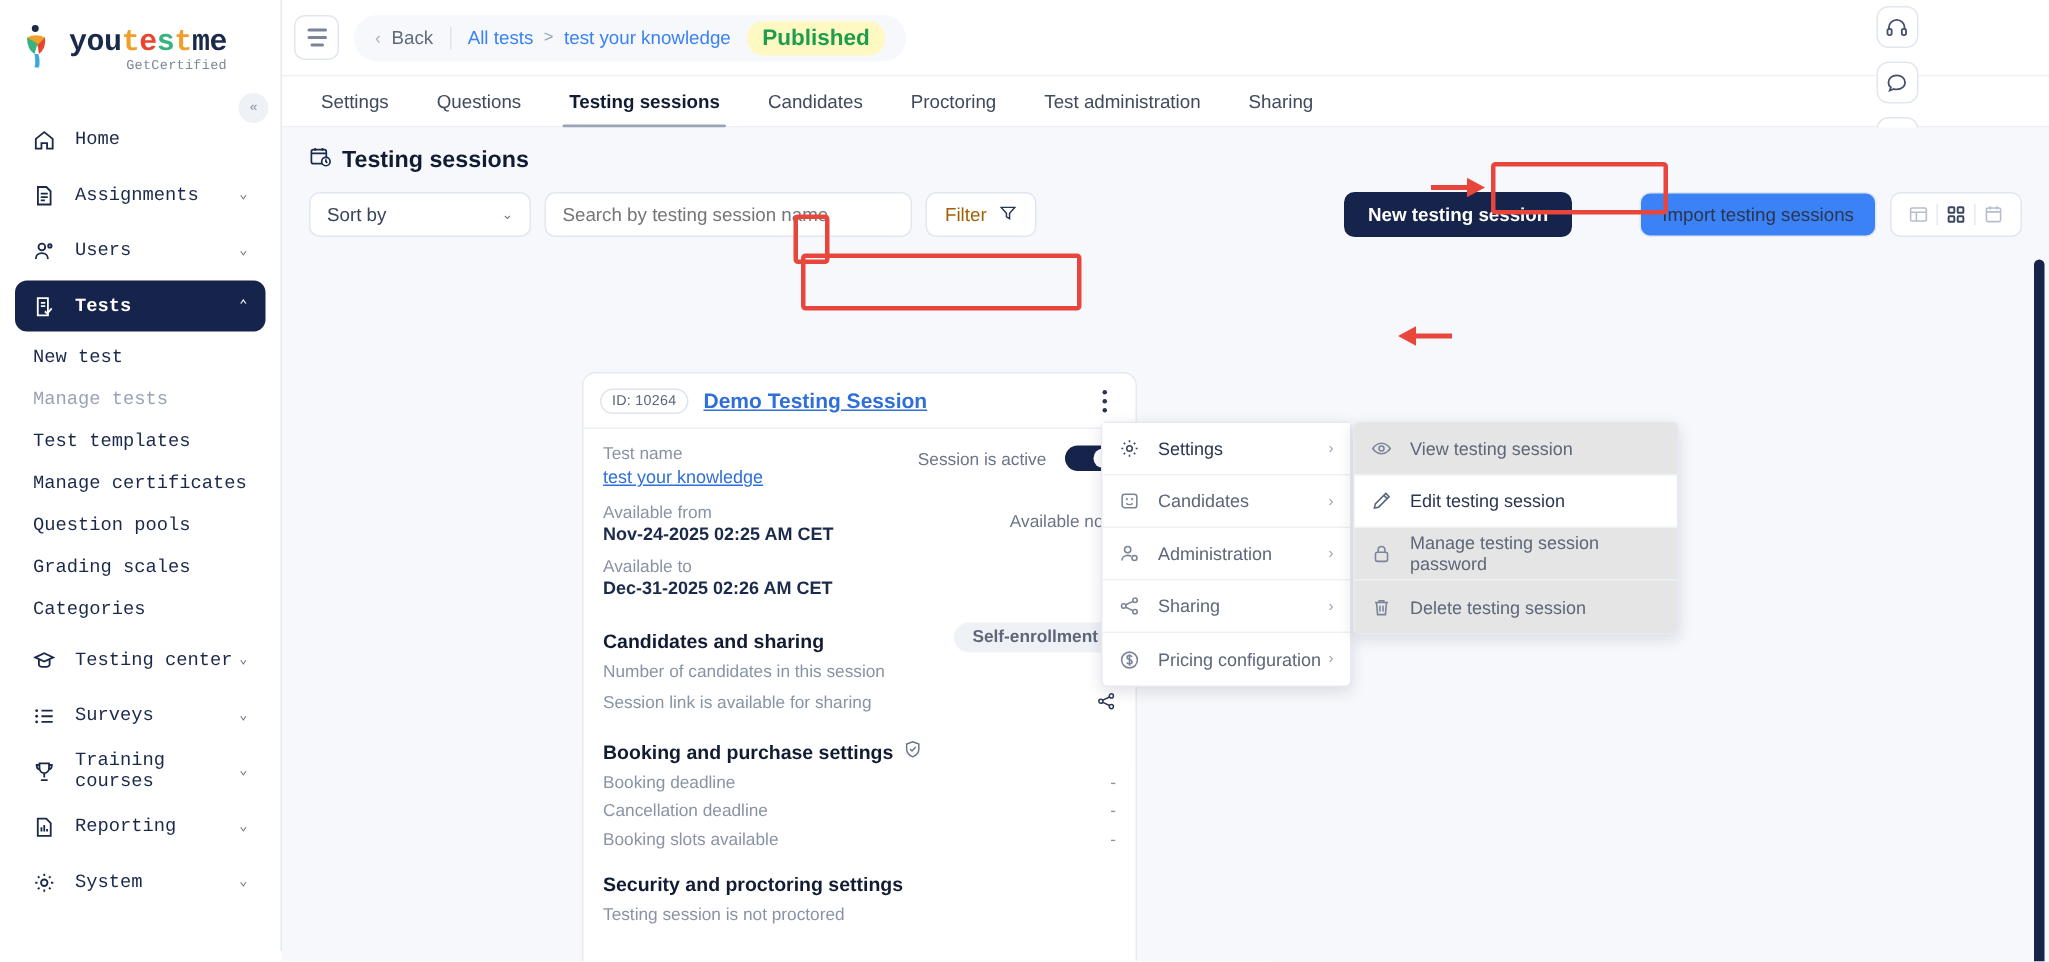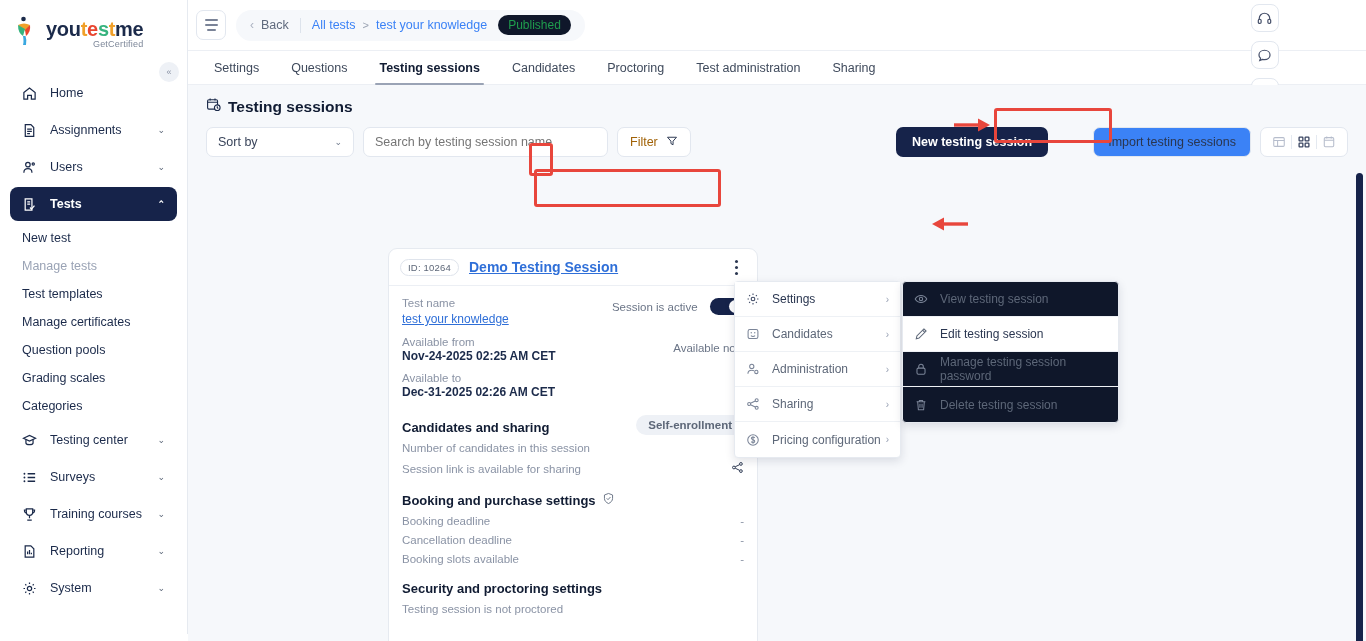--- a/index.html
+++ b/index.html
@@ -11,20 +11,21 @@
   }
   .app { position: relative; width: 1366px; height: 641px; display: flex; }
 
   
   .sidebar {
     width: 188px; height: 634px;
     background: #ffffff;
     border-right: 1px solid #e6eaf0;
     position: relative;
     flex: 0 0 188px;
+    font-family: Liberation Mono, monospace;
   }
   .logo-wrap { padding: 16px 0 0 14px; height: 58px; }
   .logo-row { display: flex; align-items: flex-start; gap: 6px; }
   .logo-mark { width: 26px; height: 30px; position: relative; flex: 0 0 26px; }
   .logo-text { line-height: 1; padding-top: 3px; }
   .logo-word { font-size: 20px; font-weight: bold; letter-spacing: -0.3px; }
   .logo-word .c1 { color: #1b2a4a; }
   .logo-word .c2 { color: #f0a02a; }
   .logo-word .c3 { color: #e8452f; }
   .logo-word .c4 { color: #36b37e; }
@@ -80,22 +81,22 @@
     height: 31px; padding: 0 14px; margin-left: 10px;
     font-size: 12.5px;
   }
   .crumbs .lt { color: #aab2c0; font-size: 12px; margin-right: 7px; }
   .crumbs .back { color: #5d6show; }
   .crumbs .back { color: #5f6a7d; }
   .crumbs .sep-v { width: 1px; height: 15px; background: #dde3ec; margin: 0 11px; }
   .crumbs a { color: #3b82f6; text-decoration: none; cursor: pointer; }
   .crumbs .gt { color: #9aa3b2; margin: 0 7px; font-size: 11px; }
   .badge-pub {
-    background: #0f172a; color: #1f9d4d; font-size: 12px;
-    border-radius: 11px; padding: 3px 10px; margin-left: 11px; font-weight: 400;
+    background: #fef9c3; color: #1f9d4d; font-size: 15px;
+    border-radius: 11px; padding: 3px 10px; margin-left: 11px; font-weight: 700;
   }
 
   .top-right { margin-left: auto; display: flex; align-items: center; gap: 9px; flex-direction: column; }
   .search-box {
     width: 175px; height: 31px; border: 1px solid #e2e7ef; border-radius: 18px;
     display: flex; align-items: center; padding: 0 12px; gap: 8px; background: #fff;
   }
   .search-box input {
     border: none; outline: none; font-size: 12.5px; color: #8a93a5;
     font-family: "Liberation Sans", sans-serif; width: 128px; background: transparent;
@@ -228,21 +229,21 @@
     background: #eef1f6; color: #5d6778; font-size: 11.5px;
     border-radius: 12px; padding: 4px 12px;
   }
 
   
   .ctx-menu {
     position: absolute; background: #fff; border: 1px solid #e6eaf0;
     border-radius: 4px; box-shadow: 0 3px 10px rgba(20,30,60,.13); z-index: 40;
   }
   .ctx-1 { left: 546px; top: 196px; width: 167px; }
-  .ctx-2 { left: 714px; top: 196px; width: 217px; background: #0f172a; }
+  .ctx-2 { left: 714px; top: 196px; width: 217px; background: #e5e5e5; }
   .ctx-item {
     display: flex; align-items: center; height: 35px; padding: 0 11px;
     font-size: 12px; color: #5d6778; cursor: pointer;
     border-bottom: 1px solid #eef1f5;
   }
   .ctx-item:last-child { border-bottom: none; }
   .ctx-item .ci { width: 19px; flex: 0 0 19px; display: flex; align-items: center; }
   .ctx-item .cl { margin-left: 7px; }
   .ctx-item .arr { margin-left: auto; color: #9aa3b5; font-size: 10px; }
   .ctx-item.hl { background: #ffffff; color: #2a3650; }

